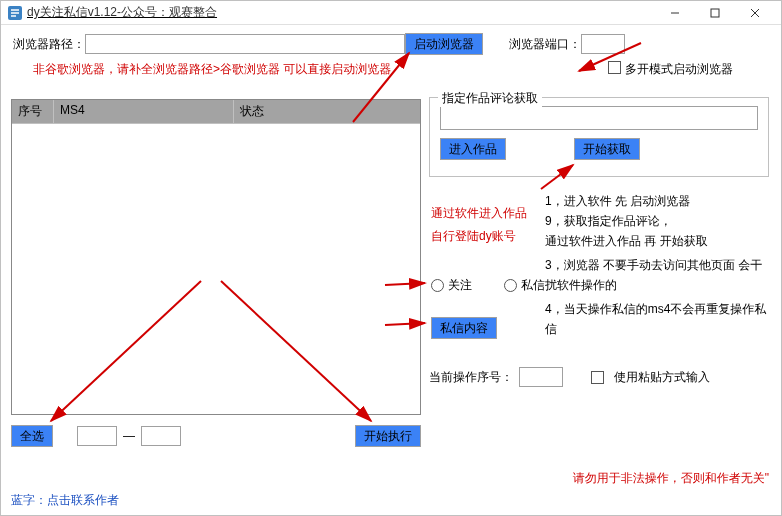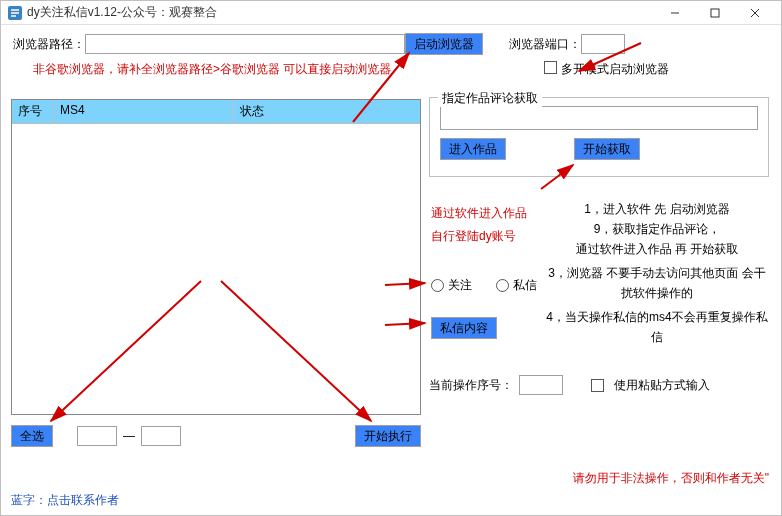--- a/index.html
+++ b/index.html
@@ -1,32 +1,32 @@
 <!DOCTYPE html>
 <html><head>
 <meta charset="utf-8">
 <style>
 * { box-sizing: border-box; margin: 0; padding: 0; font-family: "Microsoft YaHei", "SimSun", sans-serif; font-size: 12px; }
 body { background: #fff; width: 782px; height: 516px; position: relative; overflow: hidden; border: 1px solid #c0c0c0; }
-.titlebar { height: 24px; background: #fff; border-bottom: 1px solid #e0e0e0; display: flex; align-items: center; padding: 0 6px; }
+.titlebar { height: 24px; background: #fff; border-bottom: 1px solid #e0e0e0; display: flex; align-items: center; padding: 0 6px; text-decoration: underline; }
 .titlebar .icon { width: 16px; height: 16px; margin-right: 4px; }
 .titlebar .title { flex: 1; color: #333; }
 .titlebar .ctl { width: 40px; height: 22px; display: flex; align-items: center; justify-content: center; color: #444; }
 .titlebar .ctl svg { width: 10px; height: 10px; }
 .content { position: relative; padding: 8px 12px; height: calc(100% - 24px); }
 .row { display: flex; align-items: center; margin-bottom: 6px; }
 .label { color: #000; }
 .input-text { border: 1px solid #a0a0a0; height: 20px; padding: 0 4px; background: #fff; }
 .btn { border: 1px solid #a0a0a0; background: #3b82f6; padding: 2px 8px; height: 22px; cursor: pointer; }
 .red { color: #d00000; }
 .blue { color: #1a4fc0; }
 .checkbox { width: 13px; height: 13px; border: 1px solid #555; margin-right: 4px; display: inline-block; }
 .radio { width: 13px; height: 13px; border: 1px solid #555; border-radius: 50%; margin-right: 4px; display: inline-block; vertical-align: middle; }
 .table { border: 1px solid #888; width: 100%; height: 316px; background: #fff; position: relative; top: 0; }
-.table-head { display: flex; border-bottom: 1px solid #c0c0c0; background: #7dd3fc; }
+.table-head { display: flex; border-bottom: 1px solid #c0c0c0; background: #a3a3a3; }
 .table-head .th { padding: 3px 6px; border-right: 1px solid #c0c0c0; }
 .group { border: 1px solid #c0c0c0; padding: 8px 10px 10px 10px; margin-top: 2px; position: relative; }
 .group-title { position: absolute; top: -8px; left: 8px; background: #fff; padding: 0 4px; }
 .instructions { margin-top: 24px; line-height: 20px; color: #000; padding-left: 6px; }
 </style>
 </head>
 <body>
 
 <div class="titlebar">
   <svg class="icon" viewBox="0 0 16 16">
@@ -59,21 +59,21 @@
     <input class="input-text" style="width: 320px;">
     <button class="btn">启动浏览器</button>
     <span style="width:26px"></span>
     <span class="label">浏览器端口：</span>
     <input class="input-text" style="width: 44px;">
   </div>
 
   <div class="row" style="margin-top:6px; margin-bottom:10px;">
     <span class="red" style="margin-left:20px">非谷歌浏览器，请补全浏览器路径&gt;谷歌浏览器 可以直接启动浏览器</span>
     <span style="flex:1"></span>
-    <span style="display:flex; margin-right:100px;">
+    <span style="display:flex; margin-right:36px;">
       <span class="checkbox"></span>
       <span>多开模式启动浏览器</span>
     </span>
   </div>
 
   <div style="position:absolute; left:10px; top:74px; width:410px;">
     <div class="table">
       <div class="table-head">
         <div class="th" style="width:42px">序号</div>
         <div class="th" style="width:180px">MS4</div>
@@ -95,21 +95,21 @@
   <div style="position:absolute; right:12px; top:70px; width:340px;">
     <div class="group">
       <div class="group-title">指定作品评论获取</div>
       <input class="input-text" style="width: 100%; height: 24px; margin-bottom: 8px;">
       <div class="row" style="gap:68px;">
         <button class="btn">进入作品</button>
         <button class="btn">开始获取</button>
       </div>
     </div>
 
-    <div class="instructions" style="margin-left:110px; margin-top:22px;text-align:center;">
+    <div class="instructions" style="margin-left:110px; margin-top:14px;">
       <div>1，进入软件 先 启动浏览器</div>
       <div>9，获取指定作品评论，</div>
       <div>通过软件进入作品 再 开始获取</div>
       <div style="margin-top:4px;">3，浏览器 不要手动去访问其他页面 会干扰软件操作的</div>
       <div style="margin-top:4px;">4，当天操作私信的ms4不会再重复操作私信</div>
     </div>
 
     <div class="row" style="margin-top:28px; gap:6px;">
       <span>当前操作序号：</span>
       <input class="input-text" style="width: 44px;">
@@ -117,21 +117,21 @@
       <span class="checkbox"></span>
       <span>使用粘贴方式输入</span>
     </div>
   </div>
 
   <div style="position:absolute; left:430px; top:180px;">
     <div class="red">通过软件进入作品</div>
     <div class="red" style="margin-top:6px">自行登陆dy账号</div>
   </div>
 
-  <div style="position:absolute; left:430px; top:252px; display:flex; gap:24px; align-items:center;">
+  <div style="position:absolute; left:430px; top:252px; display:flex; gap:32px; align-items:center;">
     <span style="display:flex; align-items:center;">
       <span class="radio"></span>
       <span>关注</span>
     </span>
     <span style="display:flex; align-items:center;">
       <span class="radio"></span>
       <span>私信</span>
     </span>
   </div>
 

